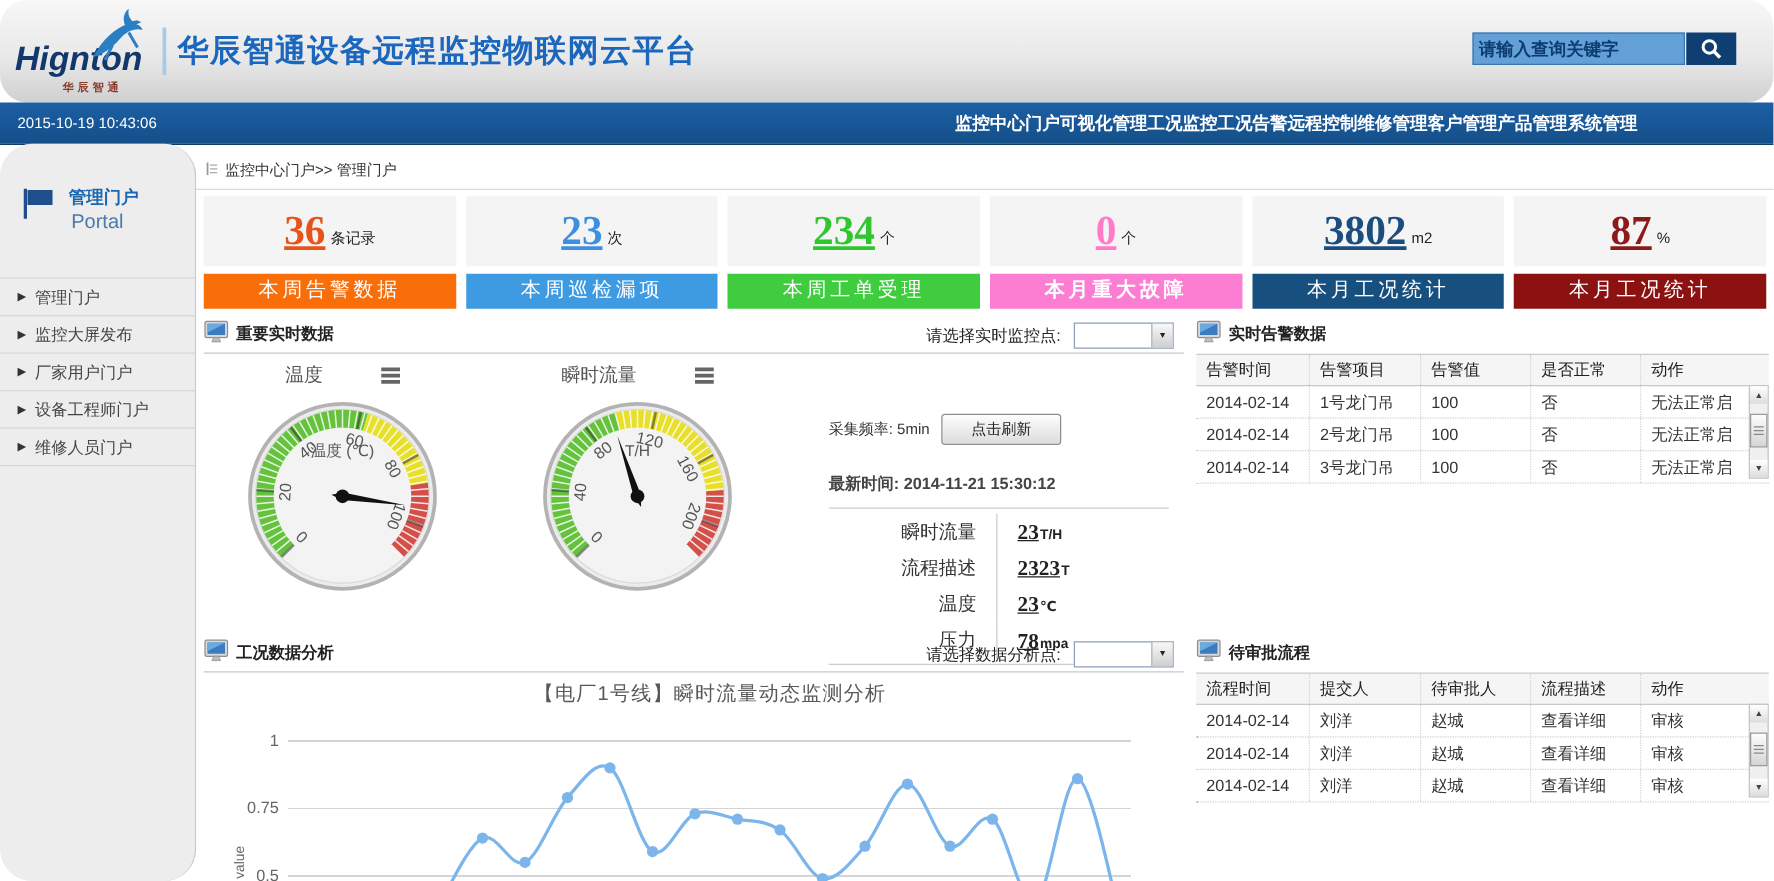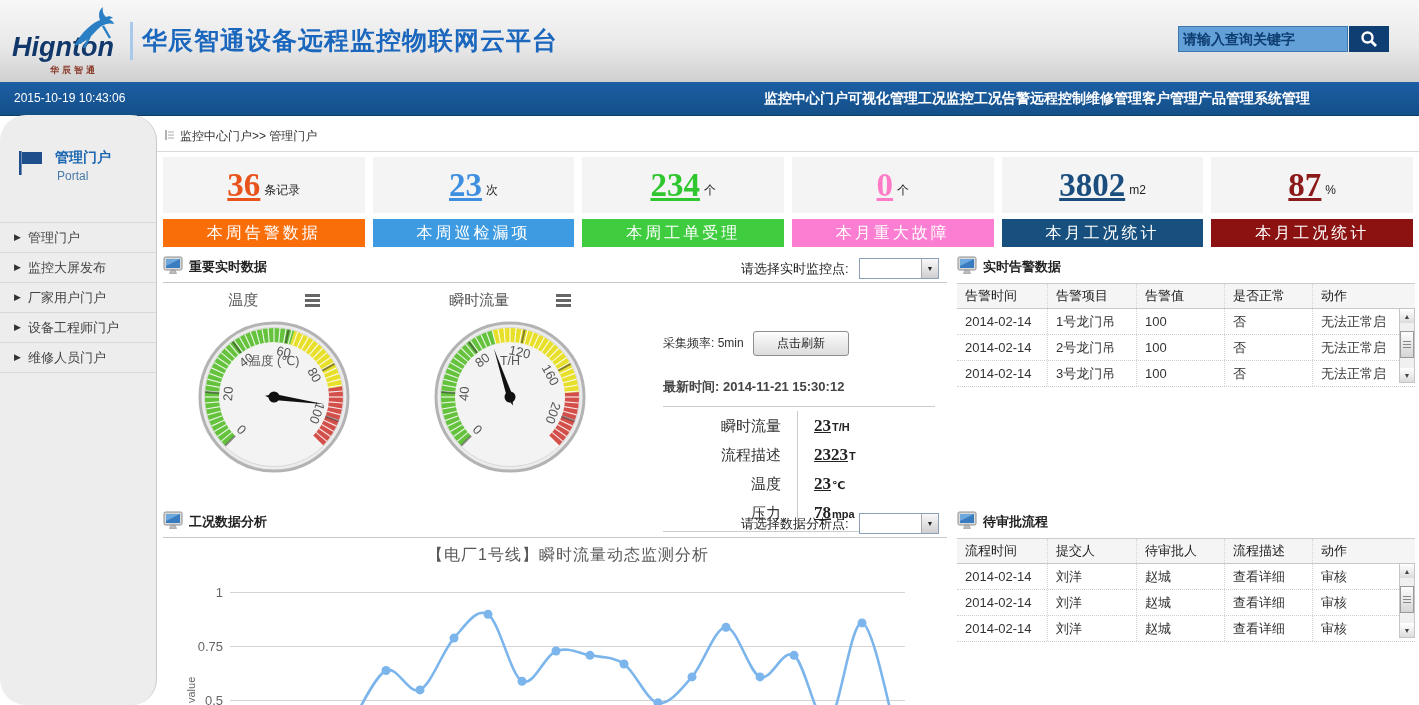--- a/index.html
+++ b/index.html
@@ -1,20 +1,20 @@
 <!DOCTYPE html>
 <html><head>
 <meta charset="utf-8">
 <style>
   html,body{margin:0;padding:0;background:#fff;}
   #app{position:relative;width:1419px;height:705px;overflow:hidden;background:#fff;
        font-family:"Liberation Sans","DejaVu Sans",sans-serif;color:#333;}
   
   .top-header{position:absolute;left:0;top:0;width:1419px;height:82px;
-    background:linear-gradient(180deg,#f7f7f7 0%,#e9e9e9 55%,#d0d0d0 100%);}
+    background:linear-gradient(180deg,#f7f7f7 0%,#e9e9e9 55%,#d0d0d0 100%);border-radius:22px;}
   .logo{position:absolute;left:10px;top:6px;width:125px;height:70px;}
   .brand{position:absolute;left:2px;top:26px;font-size:27px;font-weight:bold;font-style:italic;
     color:#12386b;letter-spacing:0px;}
   .brand-sub{position:absolute;left:40px;top:58px;font-size:9px;color:#8b3a2a;letter-spacing:3px;font-weight:bold;}
   .deer{position:absolute;left:60px;top:0px;}
   .logo-divider{position:absolute;left:130px;top:22px;width:3px;height:38px;background:#a9c9e8;}
   .app-title{position:absolute;left:142px;top:24px;font-size:25px;font-weight:bold;color:#1b67be;letter-spacing:1px;}
   .search-wrap{position:absolute;left:1178px;top:26px;height:28px;}
   .search-input{position:absolute;left:0;top:0;width:160px;height:24px;background:#63a0d8;
     border:1px solid #3c78ad;font-size:14px;font-weight:bold;color:#0d3d70;padding:0 4px;outline:none;
@@ -28,21 +28,21 @@
   .nav-time{position:absolute;left:14px;top:9px;font-size:12px;color:#fff;}
   .nav-menu{position:absolute;left:205px;right:109px;top:0;height:33px;display:flex;
     justify-content:flex-end;align-items:center;}
   .nav-item{color:#fff;font-size:14px;font-weight:bold;cursor:pointer;white-space:nowrap;}
   
   .sidebar{position:absolute;left:0;top:115px;width:156px;height:590px;background:#ededed;
     border-right:1px solid #c9c9c9;border-radius:26px;}
   .portal-head{position:absolute;left:0;top:30px;width:100%;}
   .flag-icon{position:absolute;left:16px;top:4px;}
   .portal-title{position:absolute;left:55px;top:4px;font-size:14px;font-weight:bold;color:#1a66b0;}
-  .portal-sub{position:absolute;left:57px;top:24px;font-size:12px;color:#4a7aa8;}
+  .portal-sub{position:absolute;left:57px;top:24px;font-size:16px;color:#4a7aa8;}
   .side-menu{position:absolute;left:0;top:107px;width:100%;}
   .side-item{height:29px;line-height:29px;border-top:1px solid #d8d8d8;font-size:13px;color:#444;
     padding-left:28px;cursor:pointer;position:relative;}
   .side-item:last-child{border-bottom:1px solid #d8d8d8;}
   .side-item .arr{position:absolute;left:14px;top:0;font-size:9px;color:#333;}
   
   .breadcrumb{position:absolute;left:157px;top:125px;width:1262px;height:26px;line-height:22px;
     border-bottom:1px solid #d9d9d9;font-size:12px;color:#333;}
   .breadcrumb .bc-icon{display:inline-block;margin:0 6px 0 8px;vertical-align:-1px;}
   
@@ -200,21 +200,21 @@
           <span class="card-val" style="color: rgb(47, 198, 47);">234</span>
           <span class="card-unit">个</span>
         </div>
         <div class="card-bar" style="background: rgb(63, 204, 63);">本周工单受理</div>
       </div>
       <div class="card">
         <div class="card-top">
           <span class="card-val" style="color: rgb(255, 123, 200);">0</span>
           <span class="card-unit">个</span>
         </div>
-        <div class="card-bar" style="background: rgb(252, 126, 210);">本月重大故障</div>
+        <div class="card-bar" style="background: rgb(252, 126, 210); font-weight: bold;">本月重大故障</div>
       </div>
       <div class="card">
         <div class="card-top">
           <span class="card-val" style="color: rgb(27, 78, 126);">3802</span>
           <span class="card-unit">m2</span>
         </div>
         <div class="card-bar" style="background: rgb(23, 80, 127);">本月工况统计</div>
       </div>
       <div class="card">
         <div class="card-top">

